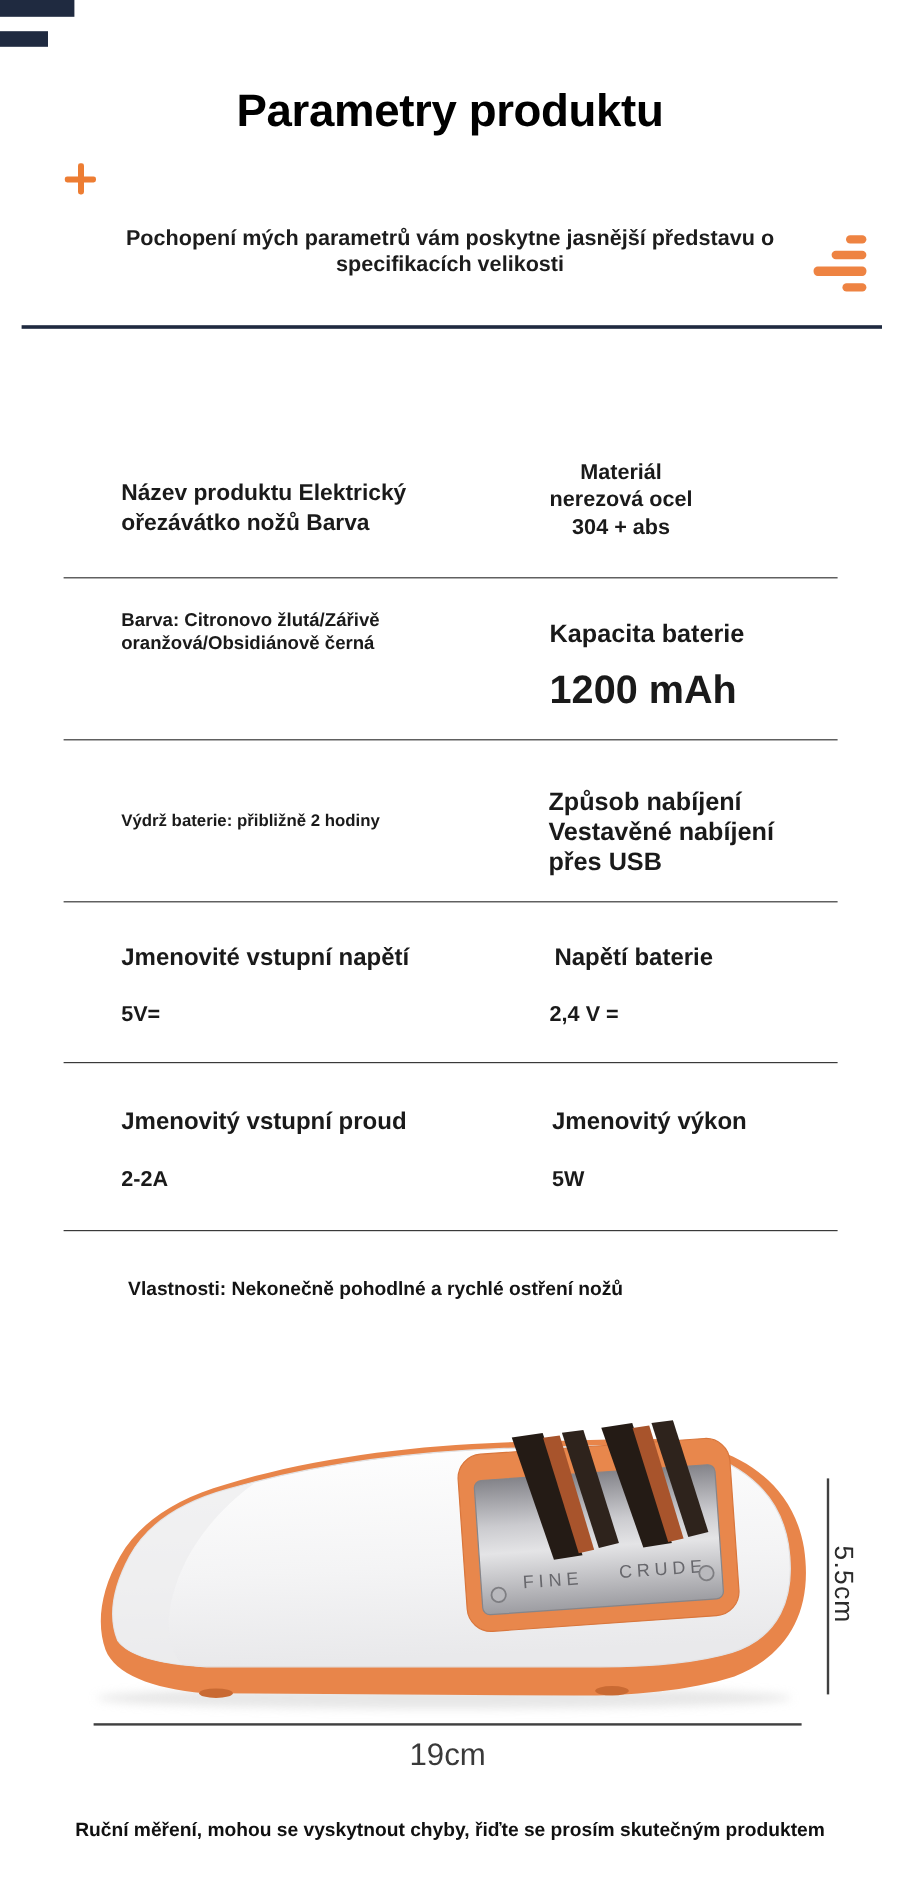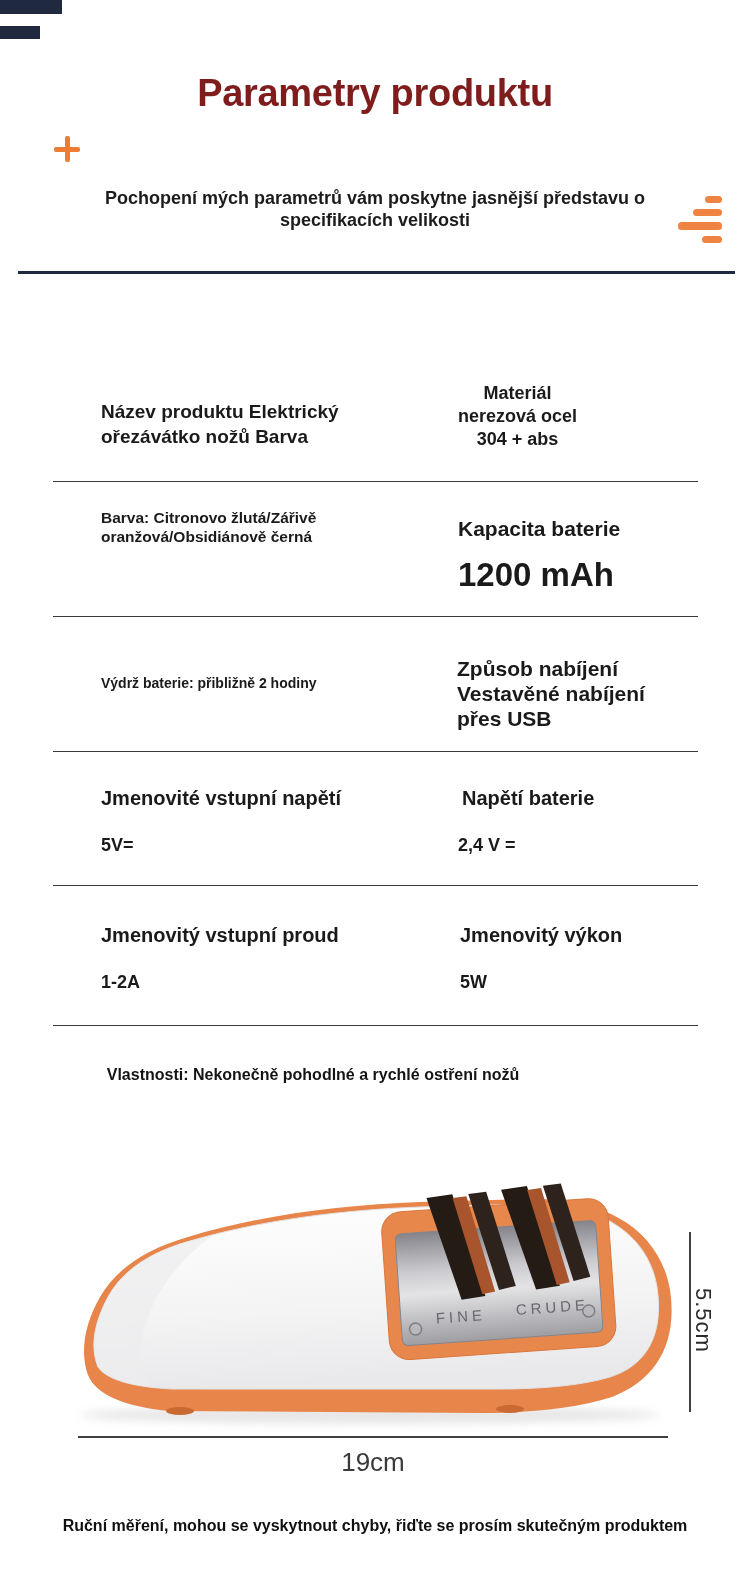--- a/index.html
+++ b/index.html
@@ -6,21 +6,21 @@
   .page{
     position:relative;width:750px;height:1586px;background:#ffffff;overflow:hidden;
     font-family:"Liberation Sans","DejaVu Sans",sans-serif;color:#1a1a1a;
   }
   .abs{position:absolute;}
   
   .corner-bar{position:absolute;background:#1F2A40;}
   .corner-bar.b1{left:0;top:0;width:62px;height:14px;}
   .corner-bar.b2{left:0;top:26px;width:40px;height:13px;}
   
-  .title{left:0;top:72px;width:750px;text-align:center;font-size:38px;line-height:42px;font-weight:700;color:#7f1d1d;letter-spacing:-0.3px;}
+  .title{left:0;top:72px;width:750px;text-align:center;font-size:38px;line-height:42px;font-weight:700;color:#000000;letter-spacing:-0.3px;}
   .plus-icon{left:54px;top:136px;width:26px;height:26px;}
   .plus-icon .h{position:absolute;left:0;top:10.5px;width:26px;height:5px;background:#ED7D33;border-radius:2px;}
   .plus-icon .v{position:absolute;left:10.5px;top:0;width:5px;height:26px;background:#ED7D33;border-radius:2px;}
   .subtitle{left:75px;top:187px;width:600px;text-align:center;font-size:18px;line-height:22px;font-weight:700;color:#1c1c1c;}
   .bars-icon{left:678px;top:196px;width:44px;height:50px;}
   .bars-icon i{position:absolute;right:0;background:#EE8342;border-radius:3.5px;height:7px;display:block;}
   .bars-icon .r1{top:0;width:17px;}
   .bars-icon .r2{top:13px;width:29px;}
   .bars-icon .r3{top:26px;width:44px;height:8px;}
   .bars-icon .r4{top:40px;width:20px;}
@@ -106,21 +106,21 @@
   </div>
   <div class="abs sep" style="top:751px;"></div>
 
   <div class="abs cell lbl r4ll">Jmenovité vstupní napětí</div>
   <div class="abs cell val r4lv">5V=</div>
   <div class="abs cell lbl r4rl">Napětí baterie</div>
   <div class="abs cell val r4rv">2,4 V =</div>
   <div class="abs sep" style="top:885px;"></div>
 
   <div class="abs cell lbl r5ll">Jmenovitý vstupní proud</div>
-  <div class="abs cell val r5lv">1-2A</div>
+  <div class="abs cell val r5lv">2-2A</div>
   <div class="abs cell lbl r5rl">Jmenovitý výkon</div>
   <div class="abs cell val r5rv">5W</div>
   <div class="abs sep" style="top:1025px;"></div>
 
   <div class="abs features">Vlastnosti: Nekonečně pohodlné a rychlé ostření nožů</div>
 
   <svg class="abs product-svg" viewBox="0 0 620 260" xmlns="http://www.w3.org/2000/svg">
     <defs>
       <linearGradient id="bodyShade" x1="0" y1="0" x2="0.15" y2="1">
         <stop offset="0" stop-color="#ffffff"></stop>

